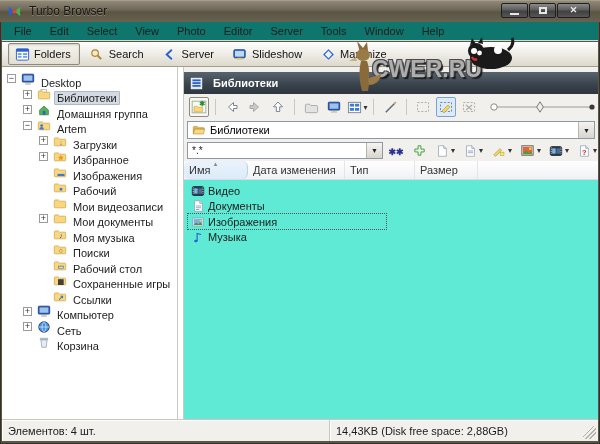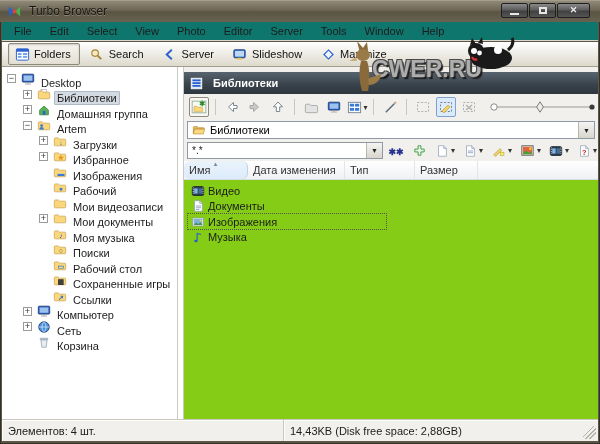--- a/index.html
+++ b/index.html
@@ -77,32 +77,32 @@
 
   .col-header-row{height:18px;flex:none;display:flex;background:linear-gradient(#ffffff,#f0f1f4);
     border-bottom:1px solid #d8dbe0;font-size:11px;color:#333;}
   .col{display:flex;align-items:center;padding-left:5px;border-right:1px solid #e2e5ea;
     position:relative;box-sizing:border-box;}
   .col.sorted{background:linear-gradient(#eaf3fc,#dcebfa);border-right-color:#b8d0e8;}
   .col-fill{flex:1;border-right:none;}
   .sort-arrow{position:absolute;top:-1px;left:50%;transform:translateX(-50%);font-size:7px;
     line-height:7px;color:#7a8a9a;}
 
-  .file-list{flex:1;background:#84cc16;padding-top:3px;}
+  .file-list{flex:1;background:#5eead4;padding-top:3px;}
   .file-row{height:15.5px;display:flex;align-items:center;padding-left:3px;font-size:11px;color:#1c1c1c;}
   .file-inner{display:flex;align-items:center;gap:3px;border:1px dotted transparent;padding:0 2px;box-sizing:border-box;}
   .file-inner.focused{border-color:#555;width:200px;}
   .file-icon{width:15px;height:15px;display:flex;align-items:center;justify-content:center;flex:none;}
 
   
   .statusbar{position:absolute;left:2px;right:2px;bottom:3px;height:22px;background:#f1f0ec;
     border-top:1px solid #cac7be;display:flex;font-size:11px;color:#1c1c1c;box-sizing:border-box;}
   .status-panel{display:flex;align-items:center;padding-left:6px;box-sizing:border-box;
     border-right:1px solid #cac7be;box-shadow:inset 1px 1px 0 rgba(255,255,255,.85);}
-  .status-left{width:282px;flex:none;}
+  .status-left{width:328px;flex:none;}
   .status-right{flex:1;border-right:none;}
   .grip{position:absolute;right:2px;bottom:2px;width:13px;height:13px;
     background:linear-gradient(135deg,transparent 40%,#b5b2a8 40%,#b5b2a8 46%,transparent 46%,transparent 56%,#b5b2a8 56%,#b5b2a8 62%,transparent 62%,transparent 72%,#b5b2a8 72%,#b5b2a8 78%,transparent 78%);}
 
   
   .watermark{position:absolute;left:372px;top:56px;z-index:40;pointer-events:none;}
   .wm-text{font-size:23px;font-weight:bold;color:#aeaeae;letter-spacing:0;
     text-shadow:-1px -1px 0 #4a4a4a,1px -1px 0 #4a4a4a,-1px 1px 0 #4a4a4a,2px 2px 1px #1c1c1c;}
   .wm-coyote{position:absolute;left:-24px;top:-17px;}
   .wm-cat{position:absolute;right:-34px;top:-20px;}

